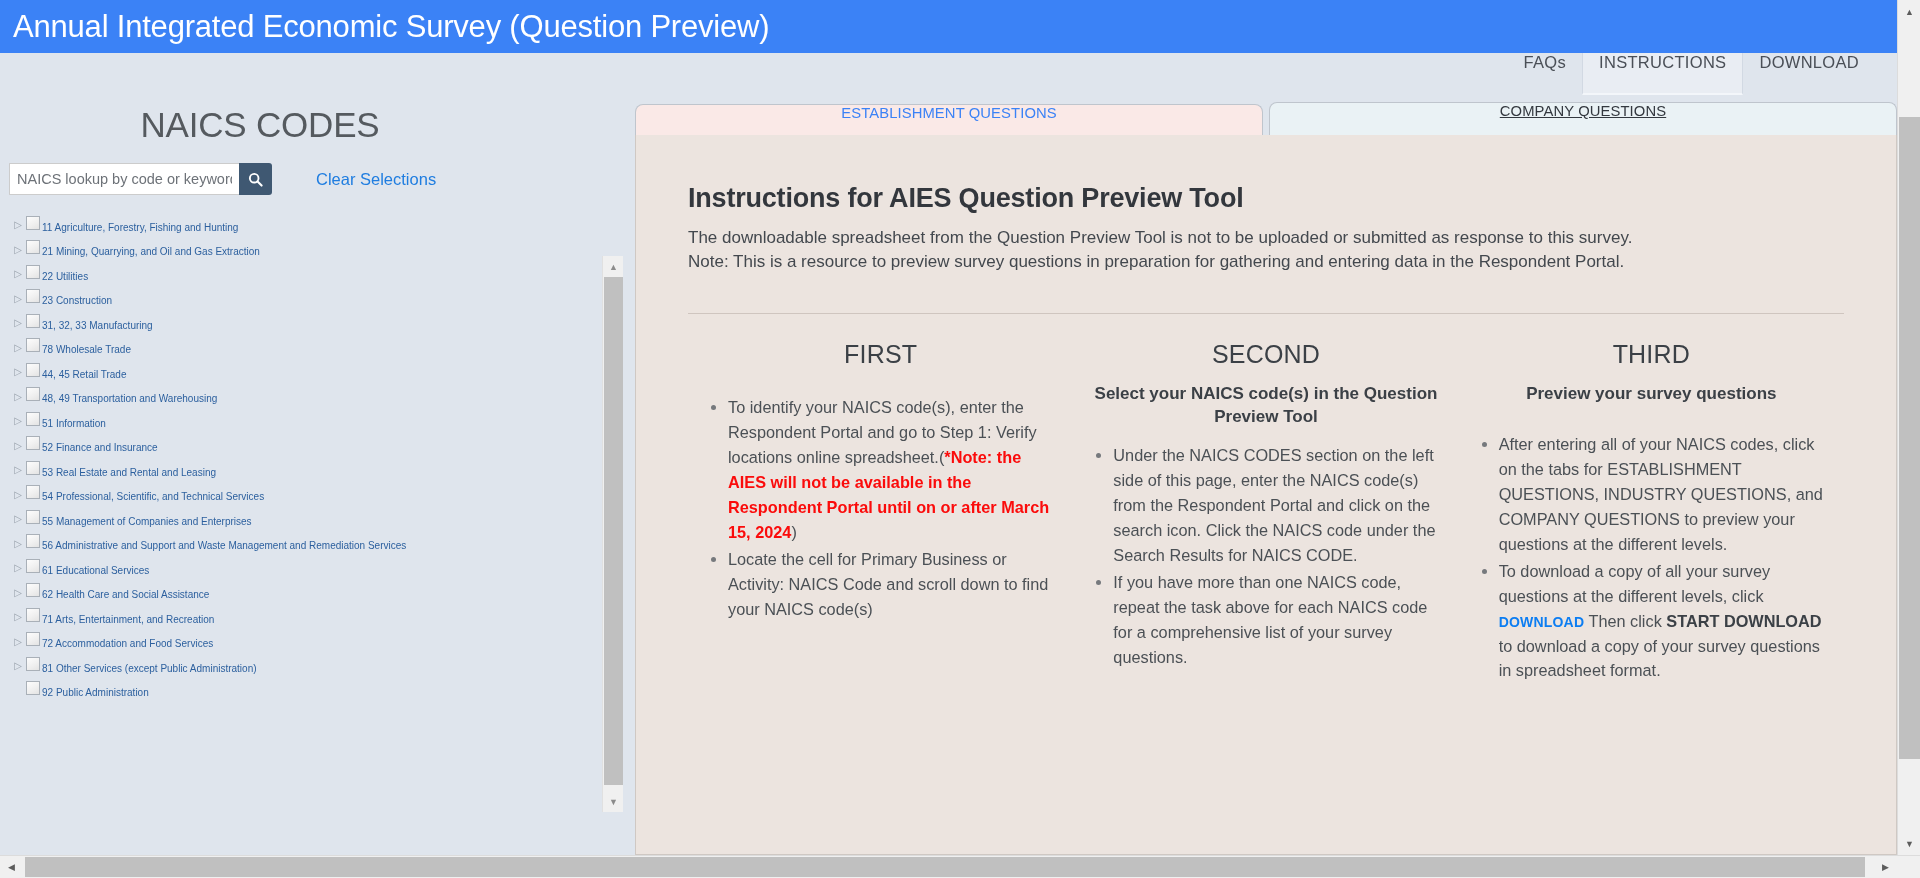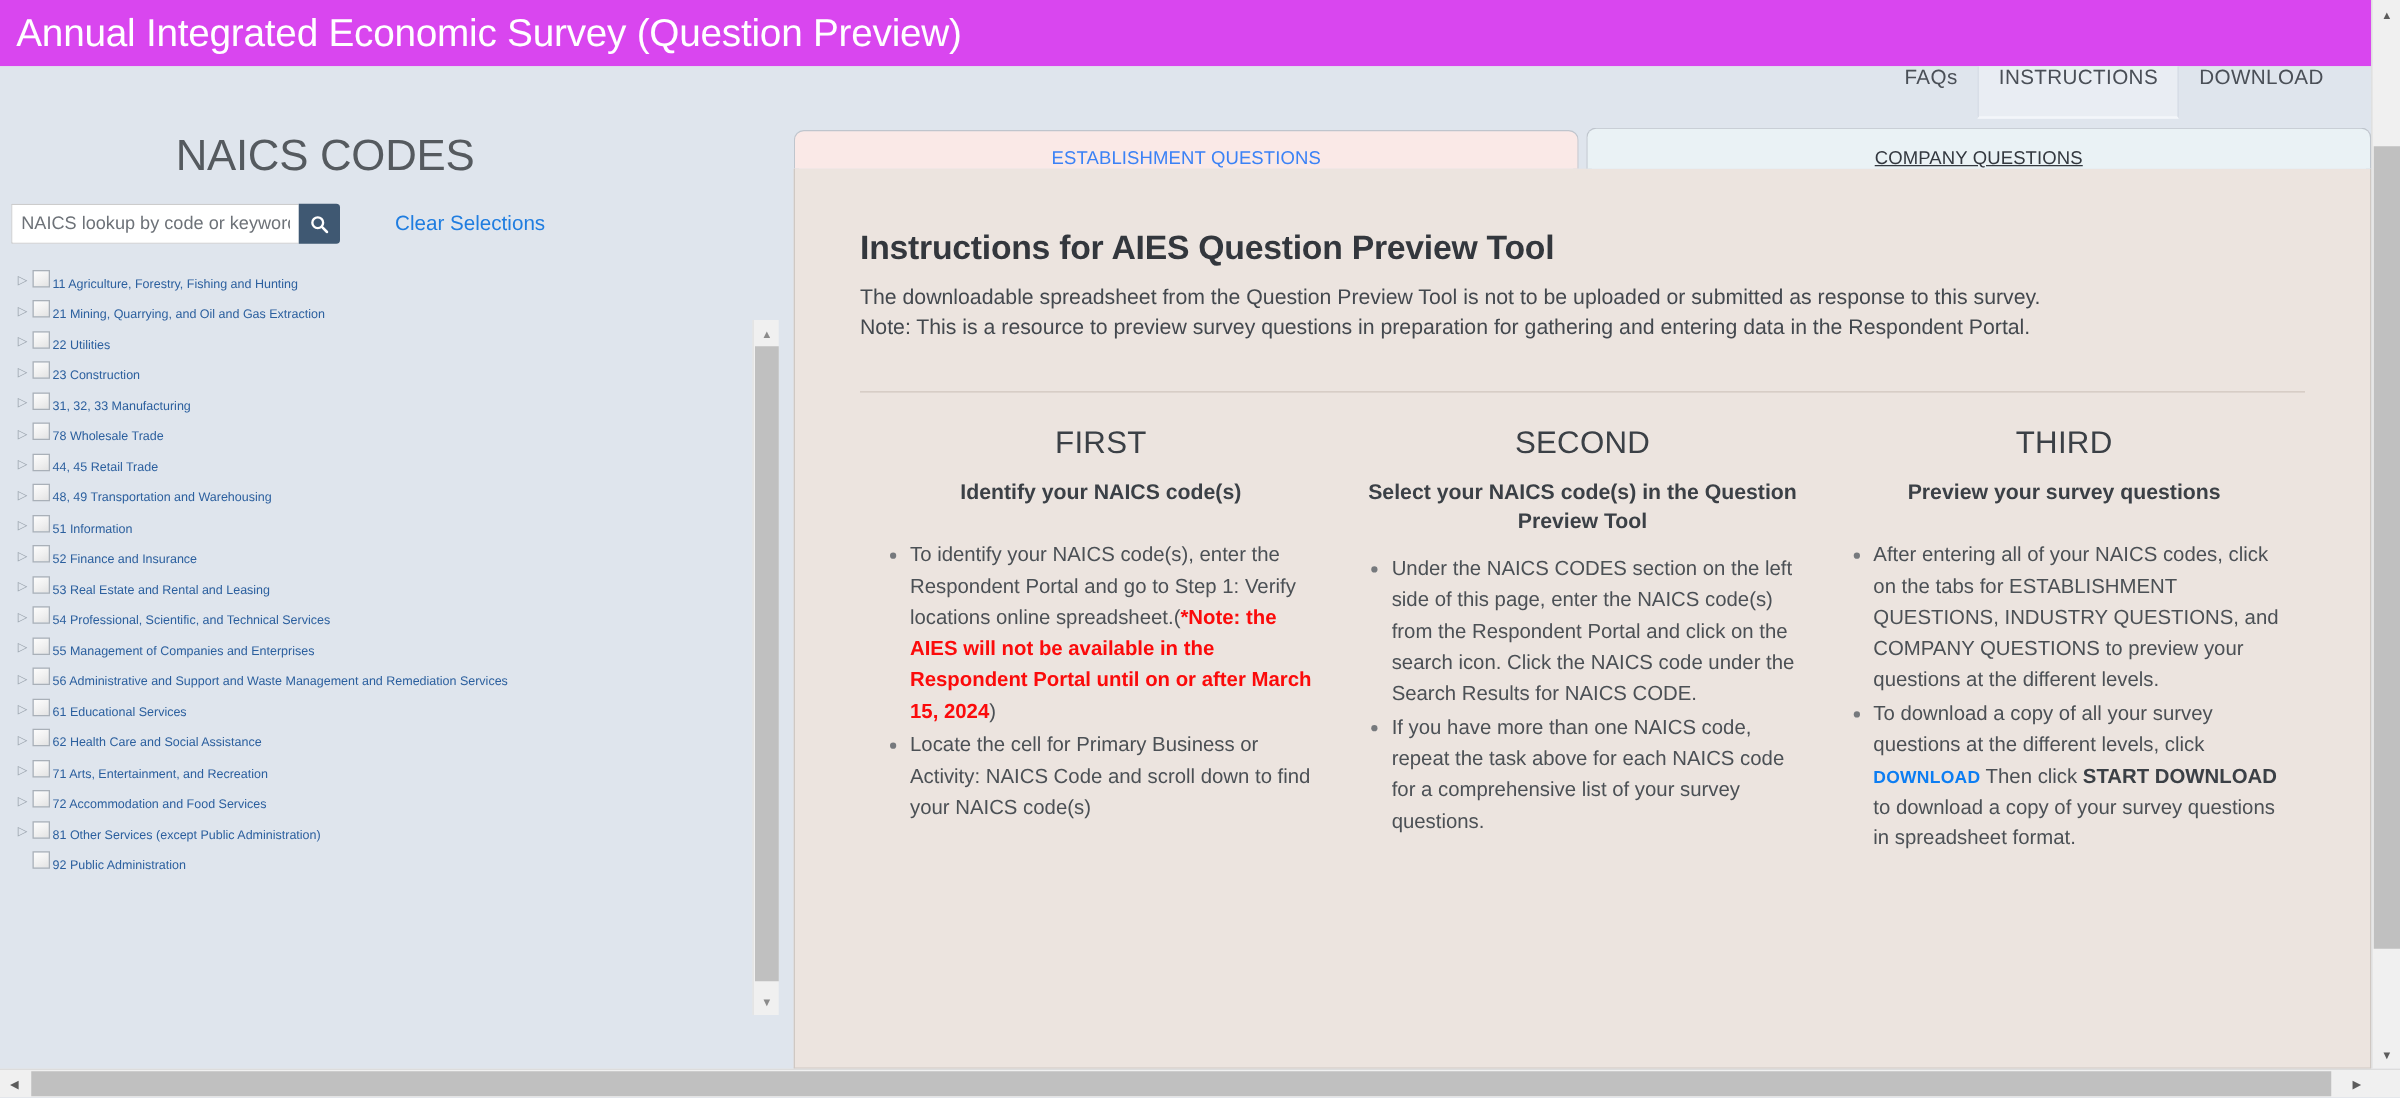--- a/index.html
+++ b/index.html
@@ -18,21 +18,21 @@
     height: 878px;
     background: #dfe5ed;
     overflow: hidden;
   }
 
   
   #titlebar {
     position: absolute;
     left: 0; top: 0;
     width: 1897px; height: 53px;
-    background: #d946ef;
+    background: #3b82f6;
     display: flex;
     align-items: center;
   }
   #titlebar .title {
     color: #ffffff;
     font-size: 31px;
     font-weight: 400;
     letter-spacing: -0.2px;
     padding-left: 13px;
     white-space: nowrap;
@@ -202,21 +202,21 @@
     position: relative;
     display: flex;
     height: 33px;
     align-items: flex-end;
     gap: 0px;
   }
   .tab {
     flex: 1 1 0;
     height: 31px;
     display: flex;
-    align-items: flex-end;
+    align-items: flex-start;
     justify-content: center;
     font-size: 14.8px;
     letter-spacing: 0.1px;
     border: 1px solid #bfc5cd;
     border-bottom: none;
     border-radius: 8px 8px 0 0;
     cursor: pointer;
     position: relative;
   }
   .tab.t1 { background: #fae9e7; color: #3b82f6; }
@@ -509,21 +509,20 @@
     <div id="panel">
       <h1>Instructions for AIES Question Preview Tool</h1>
       <div class="note">
         <div>The downloadable spreadsheet from the Question Preview Tool is not to be uploaded or submitted as response to this survey.</div>
         <div>Note: This is a resource to preview survey questions in preparation for gathering and entering data in the Respondent Portal.</div>
       </div>
       <hr>
       <div id="cols">
           <div class="col">
             <h2>FIRST</h2>
-            <h3>Identify your NAICS code(s)</h3>
             <ul>
               <li><span>To identify your NAICS code(s), enter the Respondent Portal and go to Step 1: Verify locations online spreadsheet.</span><span>(</span><span class="redbold">*Note: the AIES will not be available in the Respondent Portal until on or after March 15, 2024</span><span>)</span></li>
               <li><span>Locate the cell for Primary Business or Activity: NAICS Code and scroll down to find your NAICS code(s)</span></li>
             </ul>
           </div>
           <div class="col col2">
             <h2>SECOND</h2>
             <h3>Select your NAICS code(s) in the Question Preview Tool</h3>
             <ul>
               <li><span>Under the NAICS CODES section on the left side of this page, enter the NAICS code(s) from the Respondent Portal and click on the search icon. Click the NAICS code under the Search Results for NAICS CODE.</span></li>

